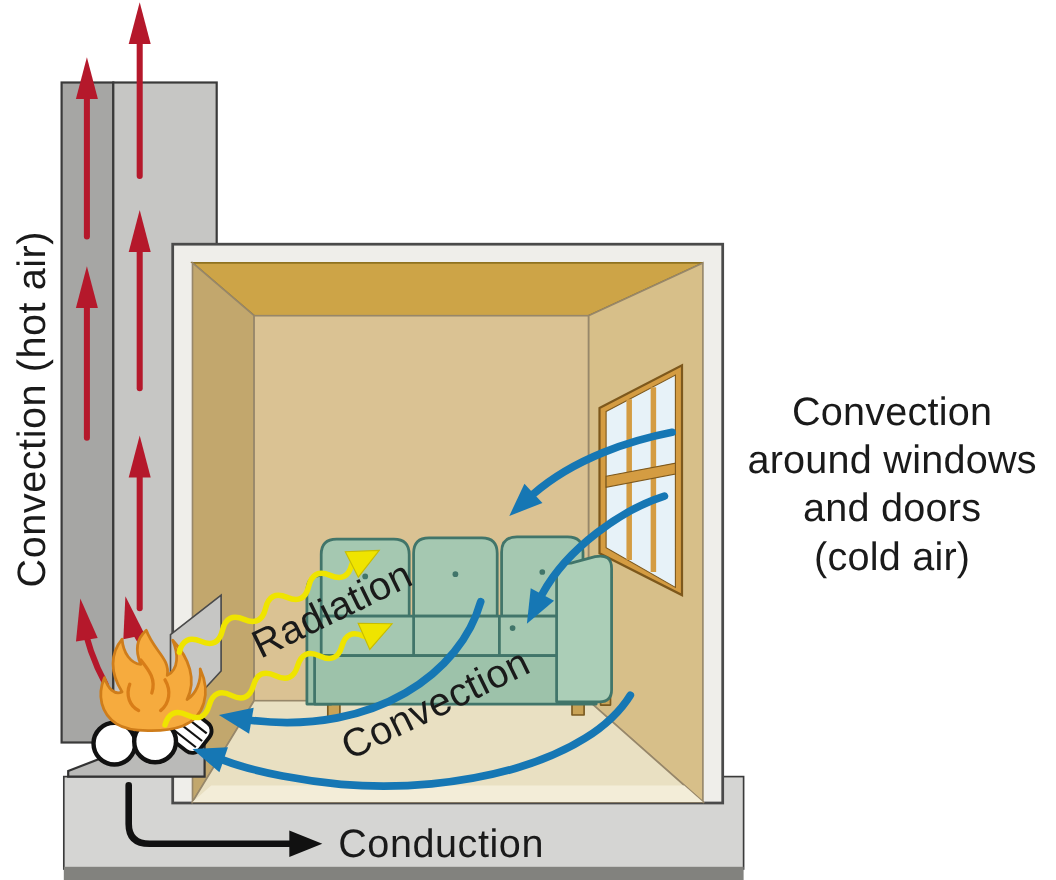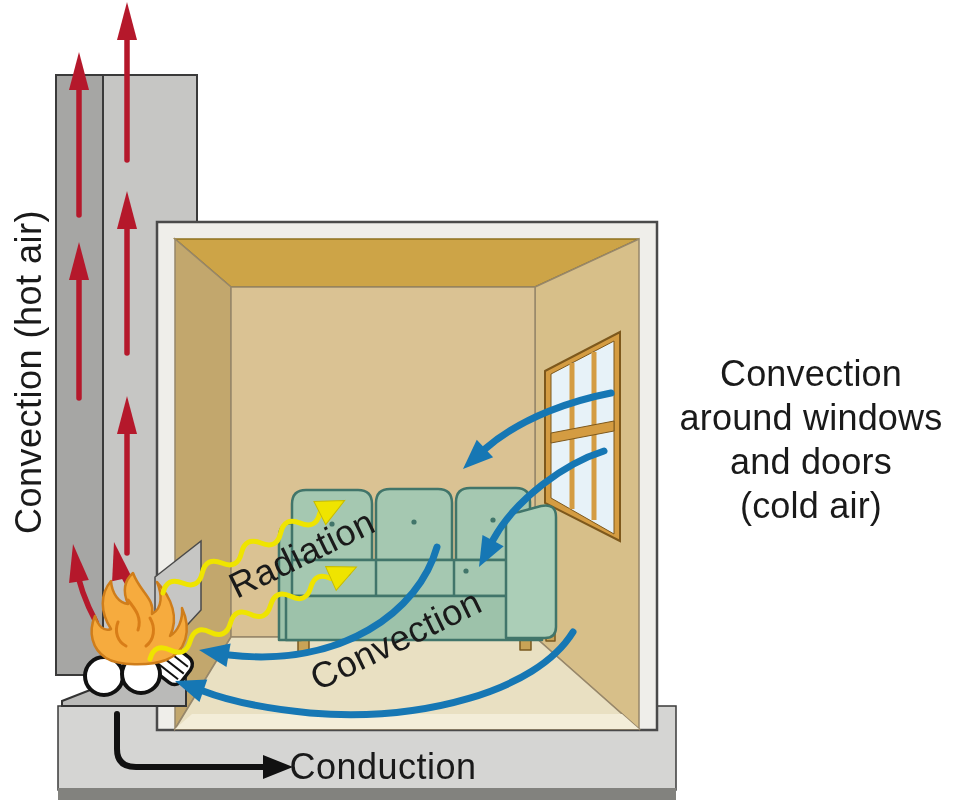--- a/index.html
+++ b/index.html
@@ -156,21 +156,21 @@
     <polygon points="293,767 263,755 263,779" fill="#111111"></polygon>
   </g>
 </svg>
 
 <div class="lbl lbl-rot" style="left:-154px;top:354px;width:360px;height:36px;transform:rotate(-90deg);">Convection (hot air)</div>
 
 <div class="lbl lbl-rot" style="left:172px;top:533px;width:260px;transform:rotate(-26deg);">Radiation</div>
 
 <div class="lbl lbl-rot" style="left:256px;top:619px;width:280px;transform:rotate(-26deg);">Convection</div>
 
-<div class="lbl" style="left:243px;top:746px;width:280px;">Conduction</div>
+<div class="lbl" style="left:261px;top:746px;width:280px;">Conduction</div>
 
 <div class="note">
   <div>Convection</div>
   <div>around windows</div>
   <div>and doors</div>
   <div>(cold air)</div>
 </div>
 
 </div>
 

